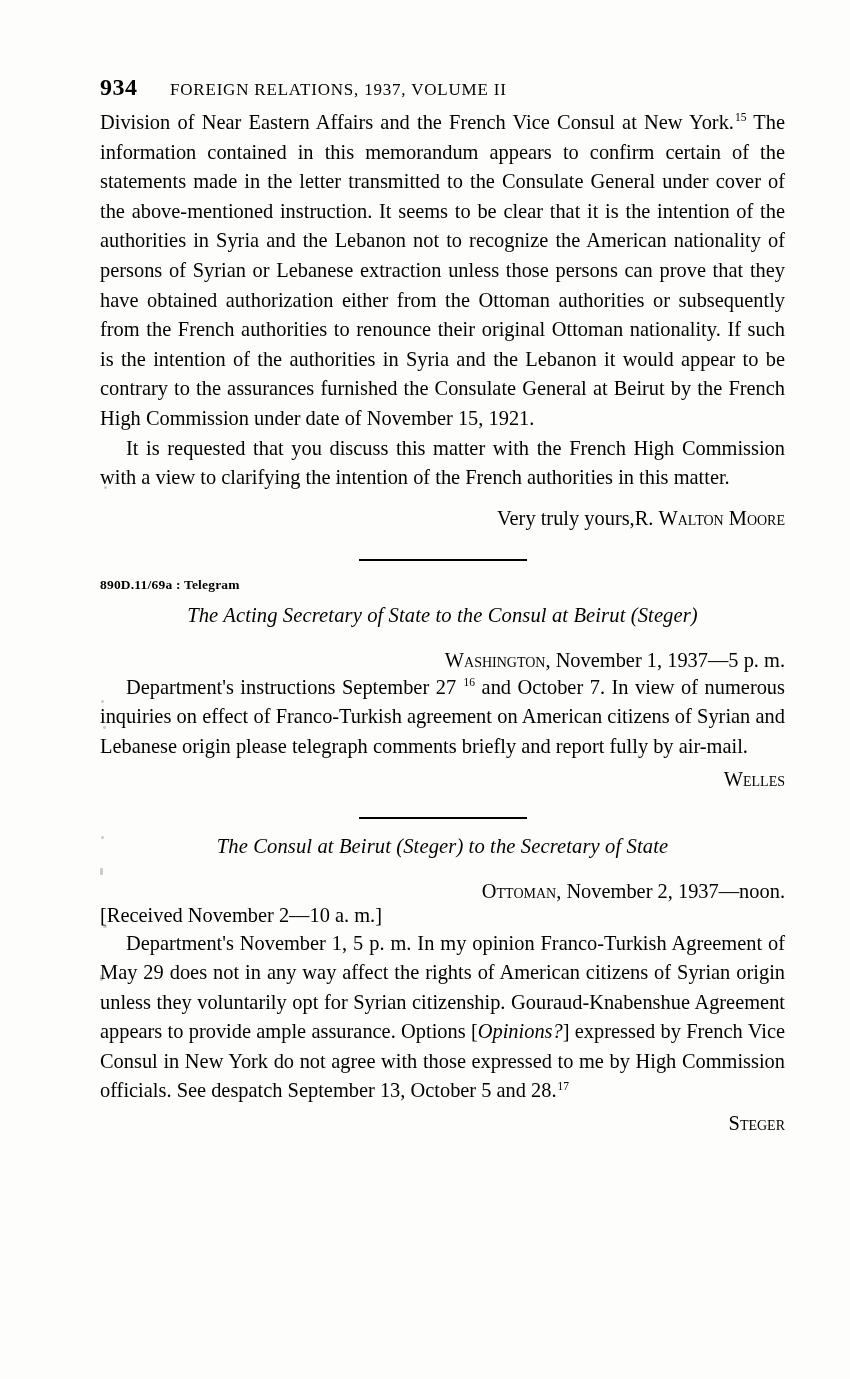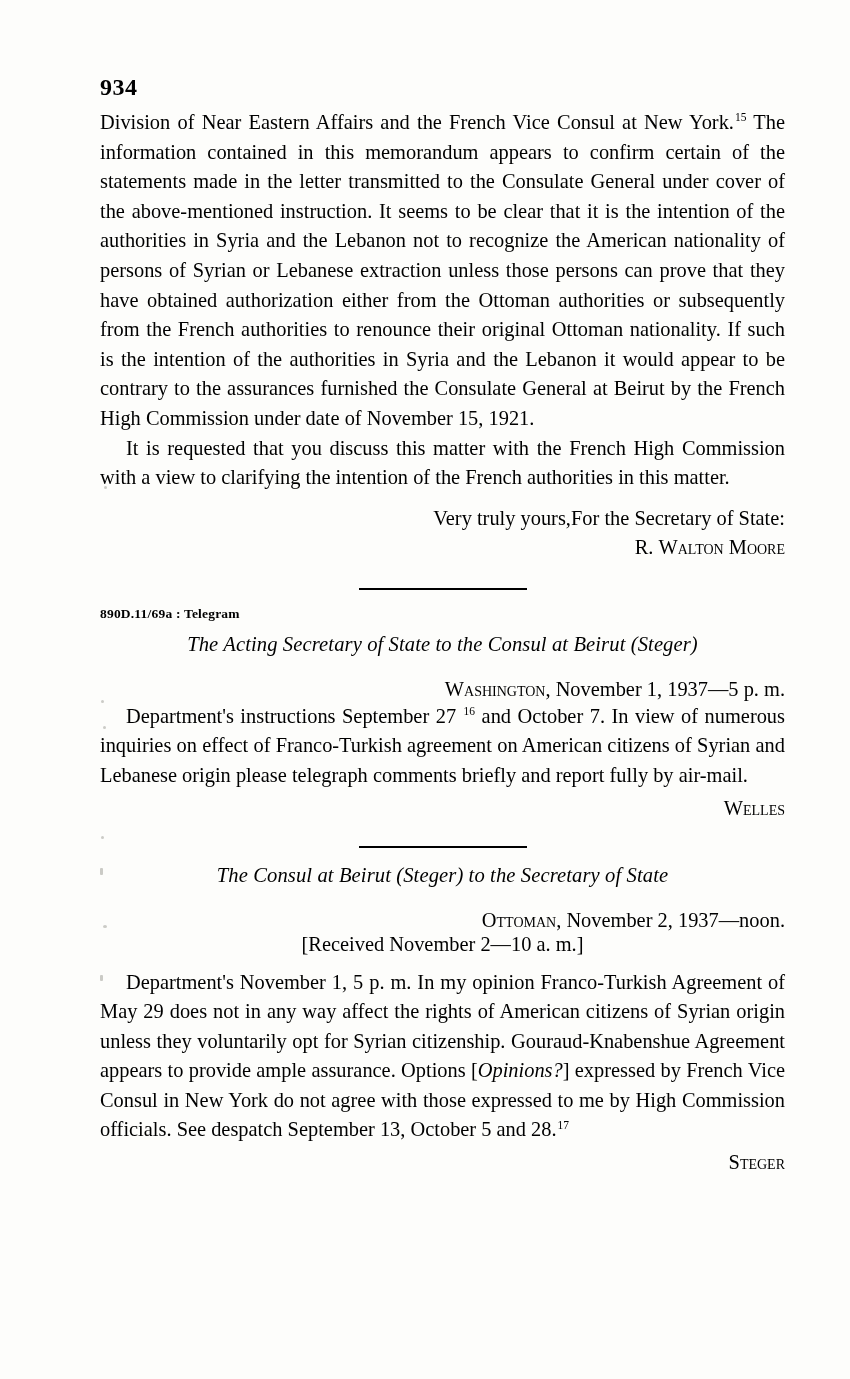--- a/index.html
+++ b/index.html
@@ -123,22 +123,22 @@
     letter-spacing: 0.1px;
   }
   .dateline {
     font-size: 20.4px;
     text-align: right;
     margin-bottom: 1px;
     white-space: nowrap;
   }
   .dateline2 {
     font-size: 20.4px;
-    text-align: center;
-    margin-bottom: 12px;
+    text-align: left;
+    margin-bottom: 2px;
     white-space: nowrap;
   }
 
   
   .footnotes {
     position: absolute;
     left: 100px;
     top: 1259px;
     width: 420px;
   }
@@ -178,31 +178,31 @@
   <div class="speck" style="left:103px;top:726px;width:3px;height:3px;"></div>
   <div class="speck" style="left:101px;top:836px;width:3px;height:3px;"></div>
   <div class="speck" style="left:100px;top:868px;width:3px;height:7px;border-radius:1px;"></div>
   <div class="speck" style="left:103px;top:925px;width:4px;height:3px;"></div>
   <div class="speck" style="left:100px;top:975px;width:3px;height:6px;border-radius:1px;"></div>
 
   <div class="content">
 
     <div class="runhead">
       <div class="folio">934</div>
+      <div class="runtitle">FOREIGN RELATIONS, 1937, VOLUME II</div>
     </div>
 
     <div class="bodytext">
       <p><span>Division of Near Eastern Affairs and the French Vice Consul at New York.</span><sup class="note">15</sup> <span>The information contained in this memorandum appears to confirm certain of the statements made in the letter transmitted to the Consulate General under cover of the above-mentioned instruction.  It seems to be clear that it is the intention of the authorities in Syria and the Lebanon not to recognize the American nationality of persons of Syrian or Lebanese extraction unless those persons can prove that they have obtained authorization either from the Ottoman authorities or subsequently from the French authorities to renounce their original Ottoman nationality.  If such is the intention of the authorities in Syria and the Lebanon it would appear to be contrary to the assurances furnished the Consulate General at Beirut by the French High Commission under date of November 15, 1921.</span></p>
       <p class="indent"><span>It is requested that you discuss this matter with the French High Commission with a view to clarifying the intention of the French authorities in this matter.</span></p>
     </div>
 
     <div class="sig-row">
       <div class="sig-left">Very truly yours,</div>
       <div class="sig-right">
-        <span>For the Secretary of State:</span>
         <span class="line2"><span>R. </span><span class="sc">Walton Moore</span></span>
       </div>
     </div>
 
     <div class="midrule"></div>
 
     <div class="filenum">890D.11/69a : Telegram</div>
     <div class="doctitle">The Acting Secretary of State to the Consul at Beirut (Steger)</div>
     <div class="dateline"><span class="sc">Washington</span><span>, November 1, 1937—5 p. m.</span></div>
     <div class="bodytext">

